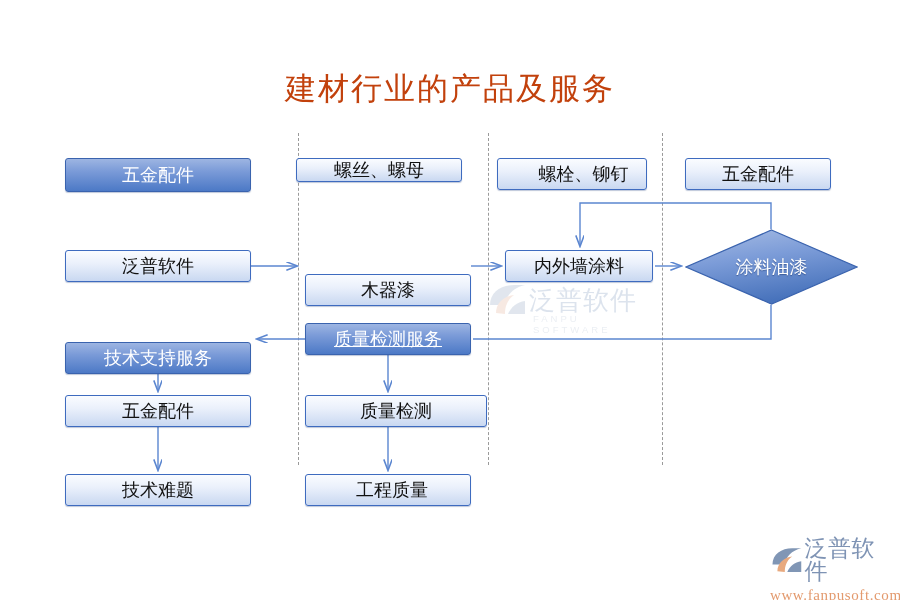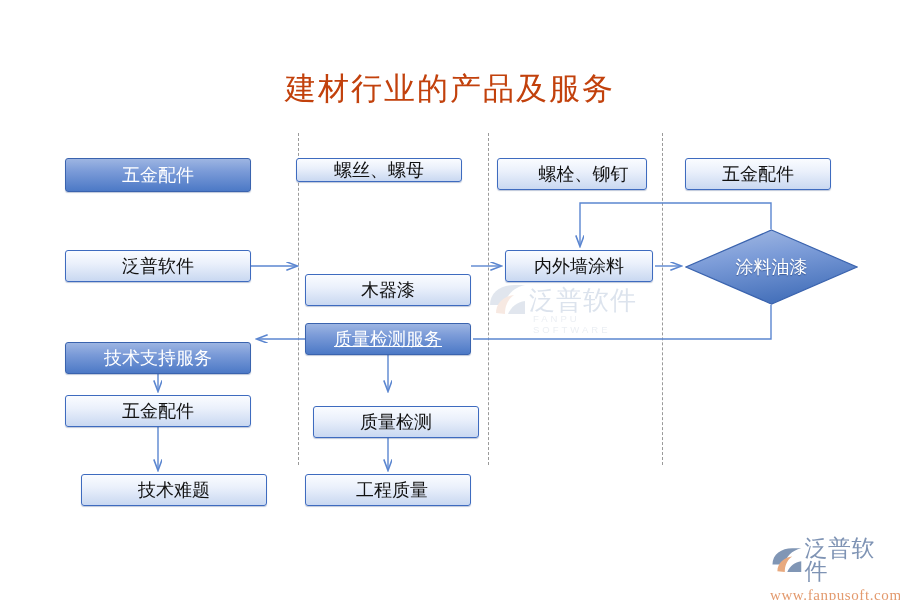--- a/index.html
+++ b/index.html
@@ -142,24 +142,24 @@
       </div>
       <div class="node dark" style="left: 65px; top: 342px; width: 186px; height: 32px;">
         <span>技术支持服务</span>
       </div>
       <div class="node dark" style="left: 305px; top: 323px; width: 166px; height: 32px; text-decoration: underline;">
         <span>质量检测服务</span>
       </div>
       <div class="node light" style="left: 65px; top: 395px; width: 186px; height: 32px;">
         <span>五金配件</span>
       </div>
-      <div class="node light" style="left: 305px; top: 406px; width: 166px; height: 32px; margin-left: 8px;">
+      <div class="node light" style="left: 305px; top: 395px; width: 182px; height: 32px;">
         <span>质量检测</span>
       </div>
-      <div class="node light" style="left: 65px; top: 474px; width: 186px; height: 32px; margin-left: 16px;">
+      <div class="node light" style="left: 65px; top: 474px; width: 186px; height: 32px;">
         <span>技术难题</span>
       </div>
       <div class="node light" style="left: 305px; top: 474px; width: 166px; height: 32px; padding-left: 8px;">
         <span>工程质量</span>
       </div>
     </div>
 
   <div class="diamond-wrap" id="diamond" style="left: 685px; top: 229px; width: 173px; height: 76px;">
     <svg class="dshape" viewBox="0 0 173 76" preserveAspectRatio="none">
       <polygon points="86.5,1 172,38 86.5,75 1,38" fill="url(#dgrad)" stroke="#3A63AE" stroke-width="1.2"></polygon>

